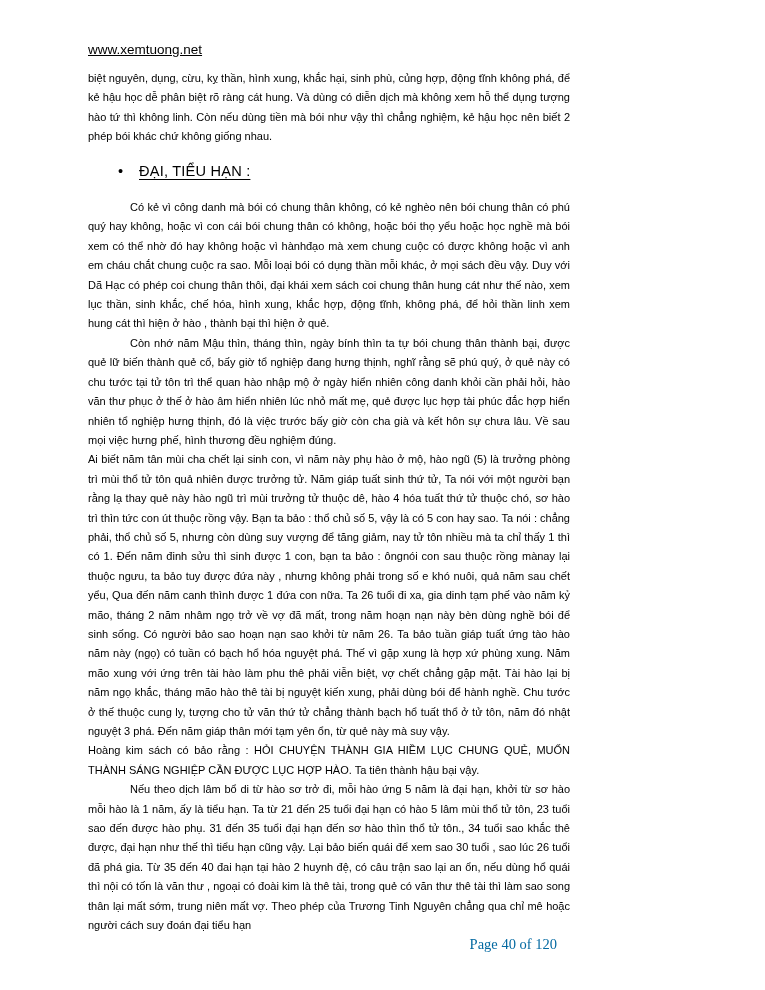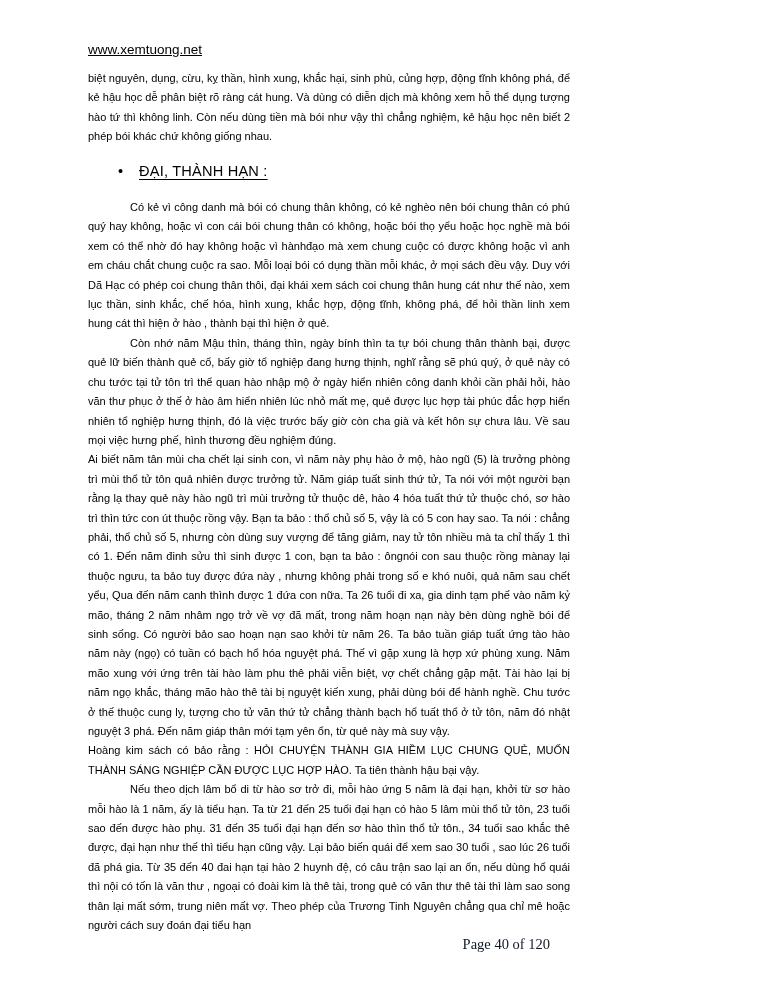--- a/index.html
+++ b/index.html
@@ -52,40 +52,40 @@
     line-height: 19.4px;
     letter-spacing: 0.2px;
   }
   .heading-line {
     text-decoration: underline;
     text-underline-offset: 3px;
   }
   .heading-line.second { padding-left: 2px; }
   .footer {
     position: absolute;
-    right: 80px;
+    right: 73px;
     bottom: 37px;
     font-family: "Liberation Serif", "DejaVu Serif", serif;
     font-size: 14.5px;
-    color: #0f172a;
+    color: #0369a1;
   }
 </style>
 </head>
 <body>
 
 <div class="page">
 
   <span class="site-link">www.xemtuong.net</span>
 
   <p>biệt nguyên, dụng, cừu, kỵ thần, hình xung, khắc hại, sinh phù, củng hợp, động tĩnh không phá, để kẻ hậu học dễ phân biệt rõ ràng cát hung. Và dùng có diễn dịch mà không xem hỗ thể dụng tượng hào tứ thì không linh. Còn nếu dùng tiền mà bói như vậy thì chẳng nghiệm, kẻ hậu học nên biết 2 phép bói khác chứ không giống nhau.</p>
 
   <div class="heading-row">
     <span class="bullet">•</span>
     <div class="heading-text">
-      <div class="heading-line second">ĐẠI, THÀNH HẠN :</div>
+      <div class="heading-line second">ĐẠI, TIỂU HẠN :</div>
     </div>
   </div>
 
   <p class="indent">Có kẻ vì công danh mà bói có chung thân không, có kẻ nghèo nên bói chung thân có phú quý hay không, hoặc vì con cái bói chung thân có  không, hoặc bói thọ yểu hoặc học nghề mà bói xem có thể nhờ đó hay không hoặc vì hànhđạo mà xem chung cuộc có được không hoặc vì anh em cháu chắt chung cuộc ra sao. Mỗi loại bói có dụng thần mỗi khác, ở mọi sách đều vậy. Duy với Dã Hạc có phép coi chung thân thôi, đại khái xem sách coi chung thân hung cát như thế nào, xem lục thần, sinh khắc, chế hóa, hình xung, khắc hợp, động tĩnh, không phá, để hỏi thần linh xem hung cát thì hiện ở hào , thành bại thì hiện ở quẻ.</p>
 
   <p class="indent">Còn nhớ năm Mậu thìn, tháng thìn, ngày bính thìn ta tự bói chung thân thành bại, được quẻ lữ biến thành quẻ cổ, bấy giờ tổ nghiệp đang hưng thịnh, nghĩ rằng sẽ phú quý, ở quẻ này có chu tước tại tử tôn trì thể quan hào nhập mộ ở ngày hiển nhiên công danh khỏi cần phải hỏi, hào văn thư phục ở thế ở hào âm hiển nhiên lúc nhỏ mất mẹ, quẻ được lục hợp tài phúc đắc hợp hiển nhiên tổ nghiệp hưng thịnh, đó là việc trước bấy giờ còn cha già và kết hôn sự chưa lâu. Về sau mọi việc hưng phế, hình thương đều nghiệm đúng.</p>
 
   <p>Ai biết năm tân mùi cha chết lại sinh con, vì năm này phụ hào ở mộ, hào ngũ (5) là trưởng phòng trì mùi thổ tử tôn quả nhiên được trưởng tử. Năm giáp tuất sinh thứ tử, Ta nói với một người bạn rằng lạ thay quẻ này hào ngũ trì mùi trưởng tử thuộc dê, hào 4 hóa tuất thứ tử thuộc chó, sơ hào trì thìn tức con út thuộc rồng vậy. Bạn ta bảo : thổ chủ số 5, vậy là có 5 con hay sao. Ta nói : chẳng phải, thổ chủ số 5, nhưng còn dùng suy vượng để tăng giảm, nay tử tôn nhiều mà ta chỉ thấy 1 thì có 1. Đến năm đinh sửu thì sinh được 1 con, bạn ta bảo : ôngnói con sau thuộc rồng mànay lại thuộc ngưu, ta bảo tuy được đứa này , nhưng không phải trong số e khó nuôi, quả năm sau chết yểu, Qua đến năm canh thình được 1 đứa con nữa. Ta 26 tuổi đi xa, gia dinh tạm phế vào năm kỷ mão, tháng 2 năm nhâm ngọ trở về vợ đã mất, trong năm hoạn nạn này bèn dùng nghề bói để sinh sống. Có người bảo sao hoạn nạn sao khởi từ năm 26. Ta bảo tuần giáp tuất ứng tào hào năm này (ngọ) có tuần có bạch hổ hóa nguyệt phá. Thế vì gặp xung là hợp xứ phùng xung. Năm mão xung với ứng trên tài hào làm phu thê phải viễn biệt, vợ chết chẳng gặp mặt. Tài hào lại bị năm ngọ khắc, tháng mão hào thê tài bị nguyệt kiến xung, phải dùng bói để hành nghề. Chu tước ở thế thuộc cung ly, tượng cho tử văn thứ tử chẳng thành bạch hổ tuất thổ ở tử tôn, năm đó nhật nguyệt 3 phá. Đến năm giáp thân mới tạm yên ổn, từ quẻ này mà suy vậy.</p>
 
   <p>Hoàng kim sách có bảo rằng : HỎI CHUYỆN THÀNH GIA HIỀM LỤC CHUNG QUẺ, MUỐN THÀNH SÁNG NGHIỆP CẦN ĐƯỢC LỤC HỢP HÀO. Ta tiên thành hậu bại vậy.</p>

